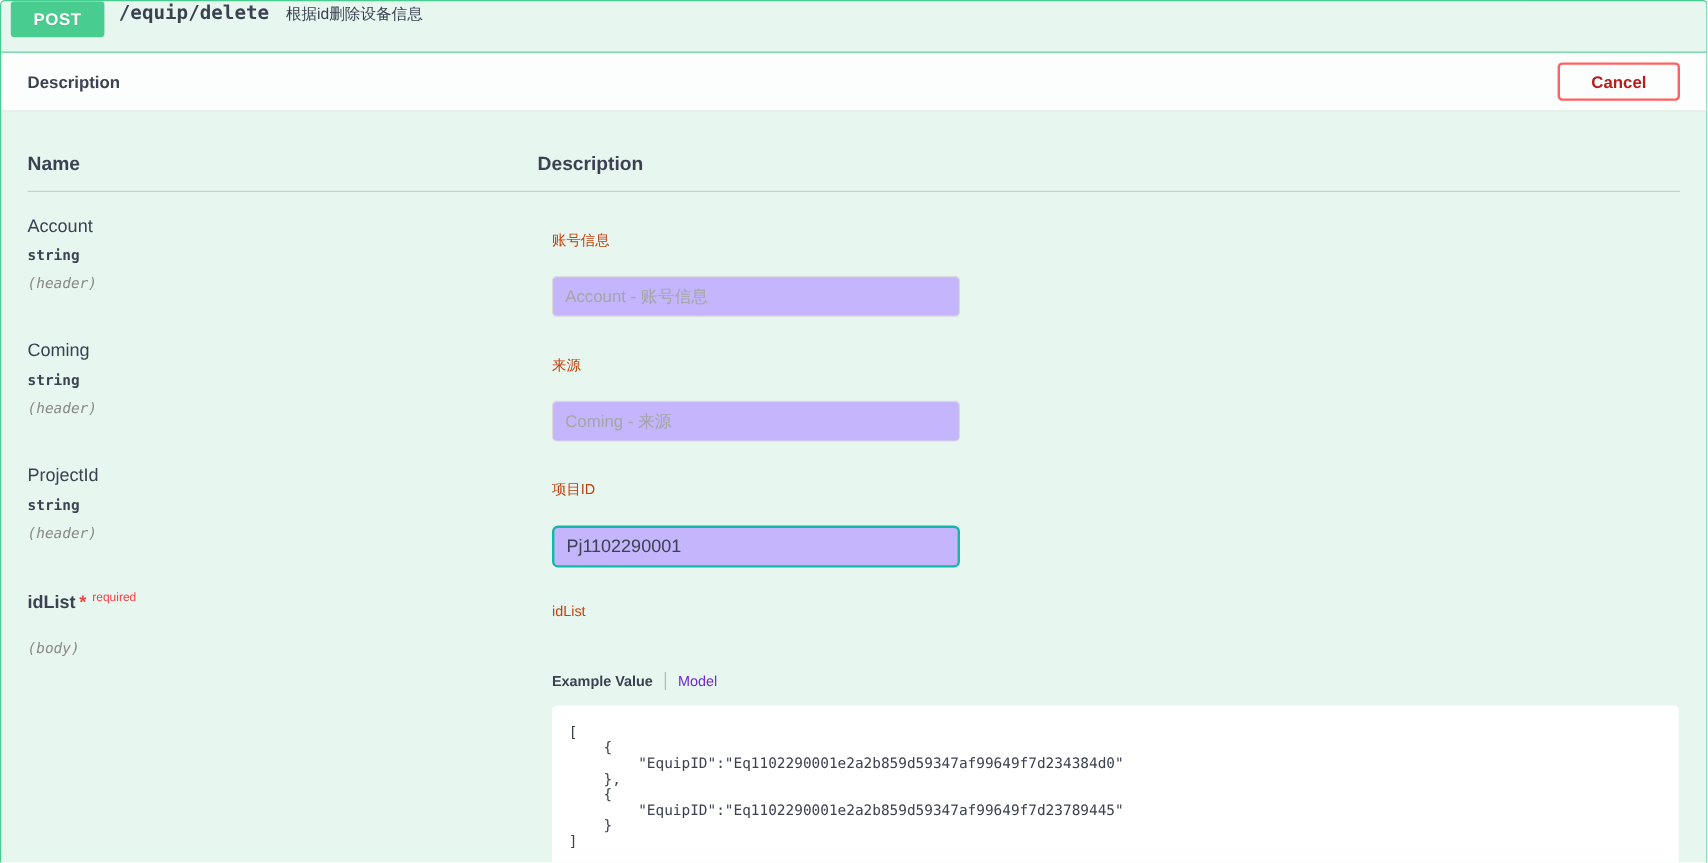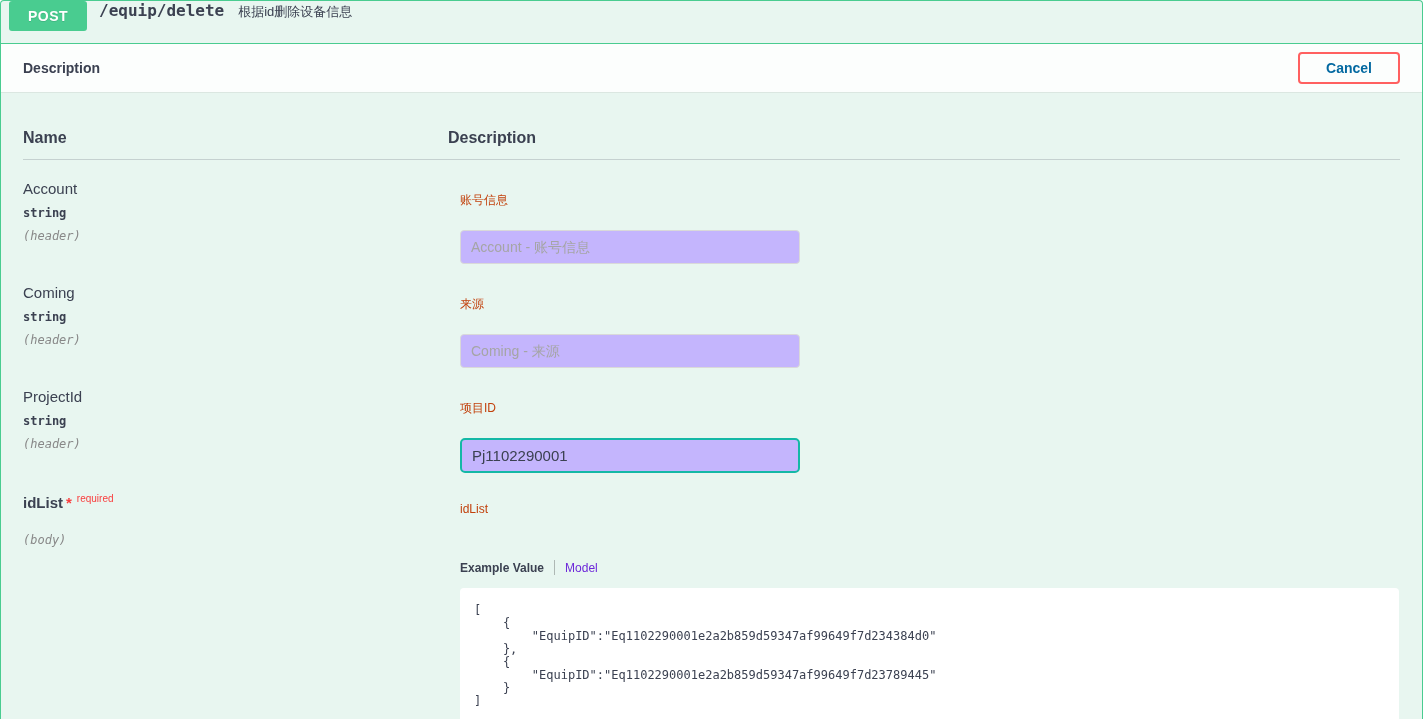--- a/index.html
+++ b/index.html
@@ -43,21 +43,21 @@
     display: flex; align-items: center; justify-content: space-between;
     height: 49px;
     padding: 0 22px;
     background: rgba(255,255,255,.85);
     border-bottom: 1px solid #dbe7e1;
   }
   .section-title { font-size: 14px; font-weight: bold; color: #3b4151; }
   .cancel-btn {
     background: transparent;
     border: 2px solid #ff6060; border-radius: 4px;
-    color: #0369a1; font-weight: bold; font-size: 14px;
+    color: #b91c1c; font-weight: bold; font-size: 14px;
     font-family: "Liberation Sans", sans-serif;
     padding: 6px 26px; cursor: pointer;
   }
 
   
   .section-body { padding: 0 22px 20px 22px; }
   .table-head {
     display: grid; grid-template-columns: 425px 1fr;
     padding: 36px 0 12px 0;
     border-bottom: 1px solid rgba(59,65,81,.2);

